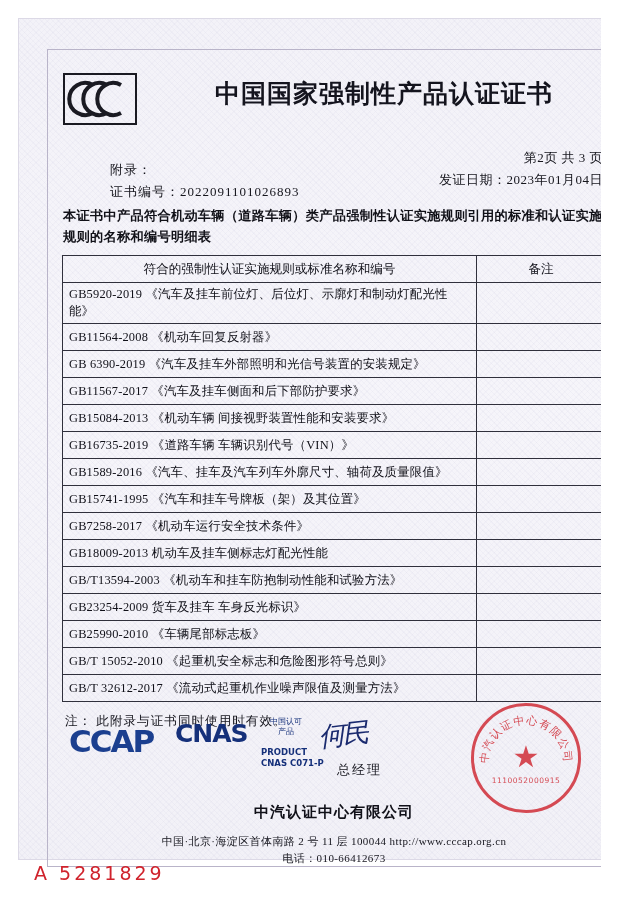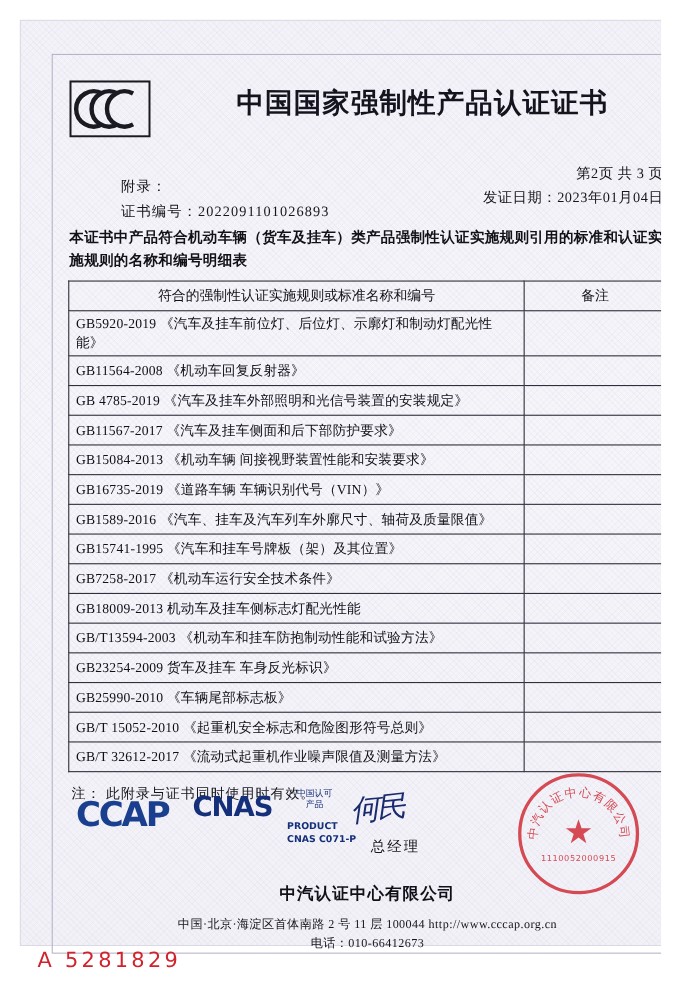--- a/index.html
+++ b/index.html
@@ -298,40 +298,40 @@
       <div class="meta-row">
         <span class="meta-left">附录：</span>
         <span class="meta-right">第2页 共 3 页</span>
       </div>
       <div class="meta-row">
         <span class="meta-left">证书编号：2022091101026893</span>
         <span class="meta-right">发证日期：2023年01月04日</span>
       </div>
     </div>
 
-    <div class="intro">本证书中产品符合机动车辆（货车及挂车）类产品强制性认证实施规则引用的标准和认证实施规则的名称和编号明细表</div>
+    <div class="intro">本证书中产品符合机动车辆（道路车辆）类产品强制性认证实施规则引用的标准和认证实施规则的名称和编号明细表</div>
 
     <table class="std">
       <thead>
         <tr>
           <th>符合的强制性认证实施规则或标准名称和编号</th>
           <th class="note">备注</th>
         </tr>
       </thead>
       <tbody>
         <tr>
           <td class="rule two">GB5920-2019 《汽车及挂车前位灯、后位灯、示廓灯和制动灯配光性能》</td>
           <td class="note"></td>
         </tr>
         <tr>
           <td class="rule">GB11564-2008 《机动车回复反射器》</td>
           <td class="note"></td>
         </tr>
         <tr>
-          <td class="rule">GB 4785-2019 《汽车及挂车外部照明和光信号装置的安装规定》</td>
+          <td class="rule">GB 6390-2019 《汽车及挂车外部照明和光信号装置的安装规定》</td>
           <td class="note"></td>
         </tr>
         <tr>
           <td class="rule">GB11567-2017 《汽车及挂车侧面和后下部防护要求》</td>
           <td class="note"></td>
         </tr>
         <tr>
           <td class="rule">GB15084-2013 《机动车辆 间接视野装置性能和安装要求》</td>
           <td class="note"></td>
         </tr>

